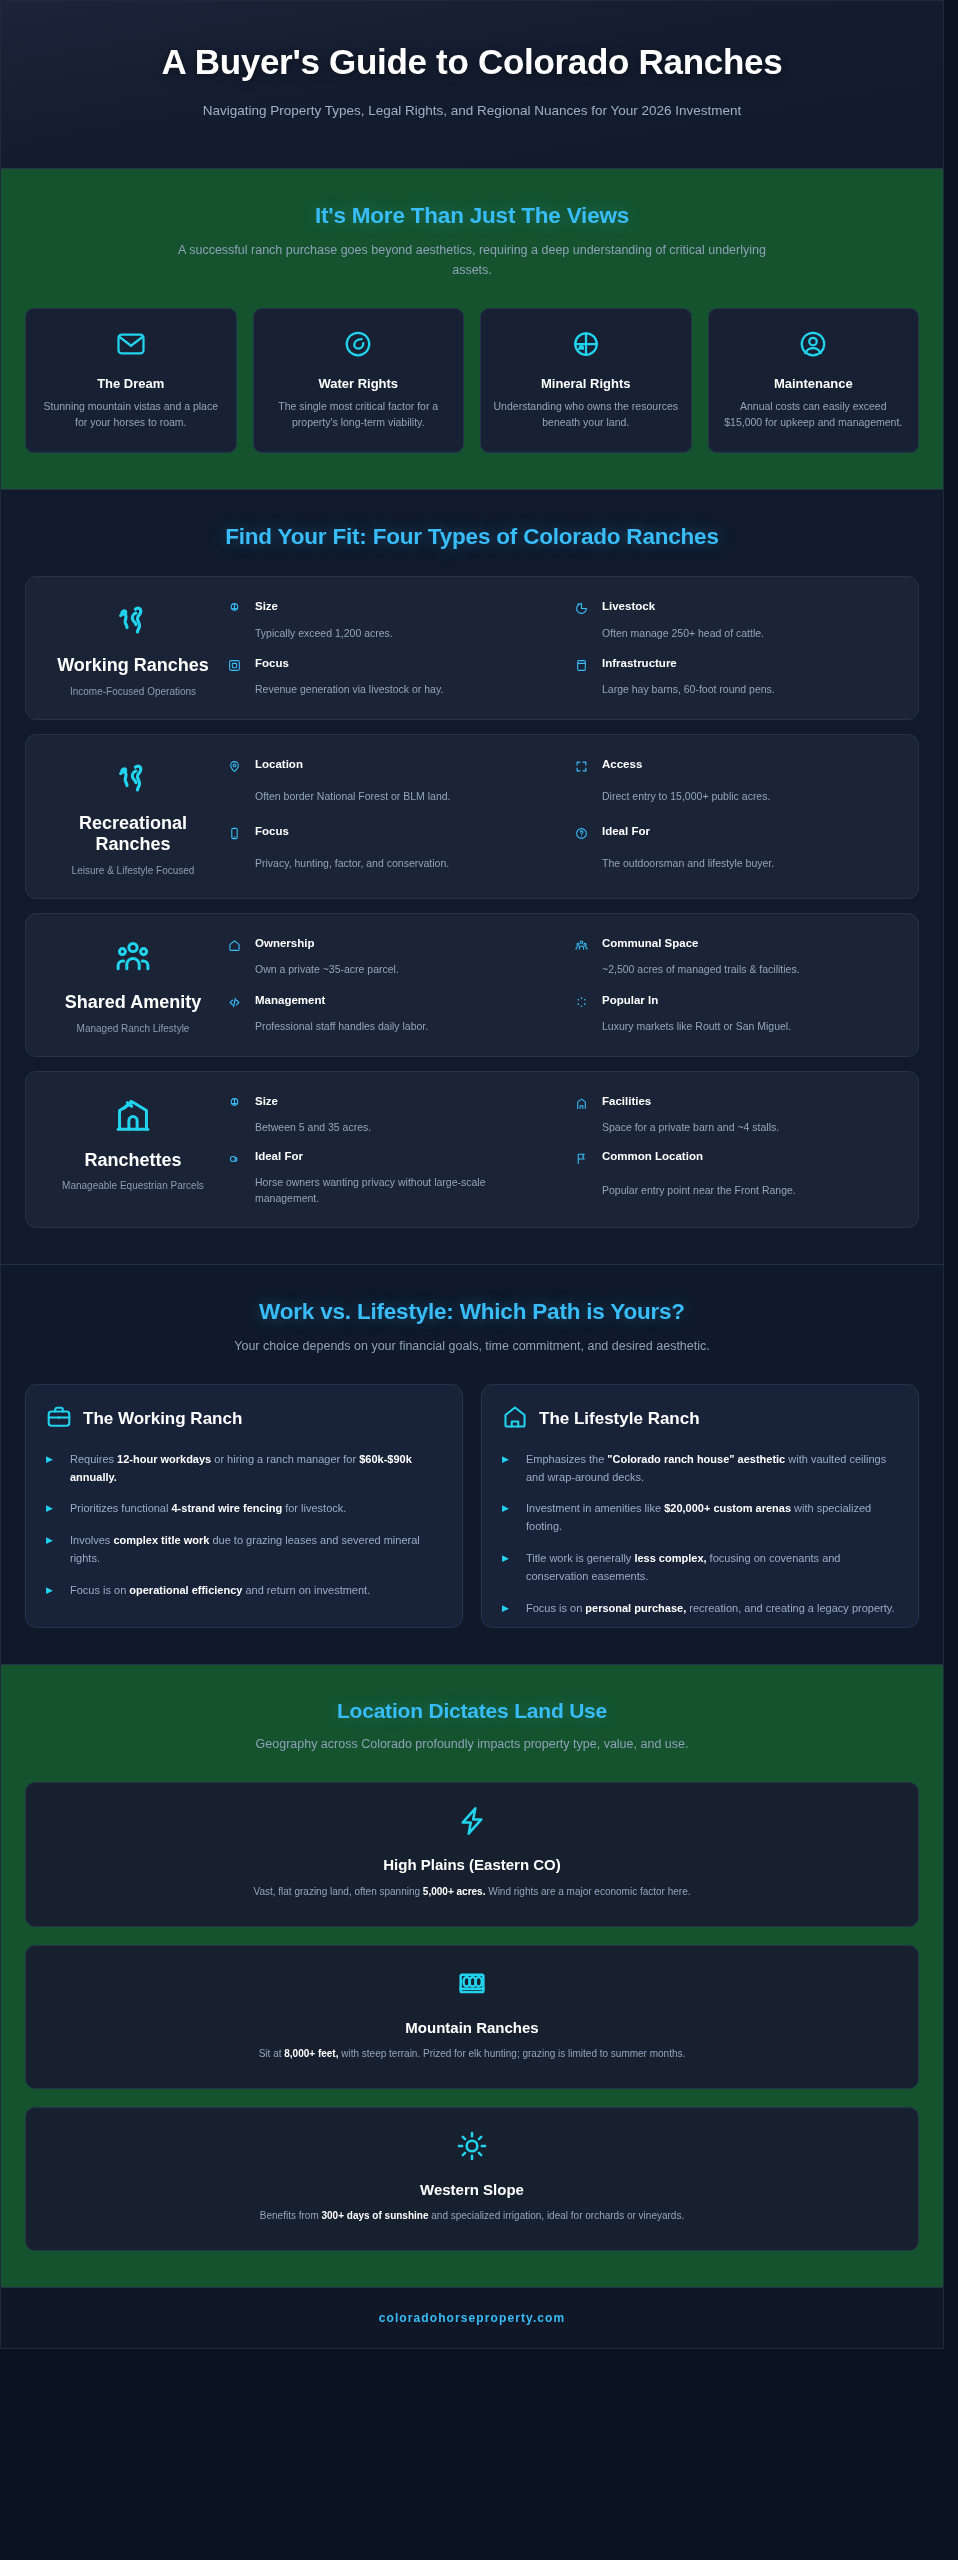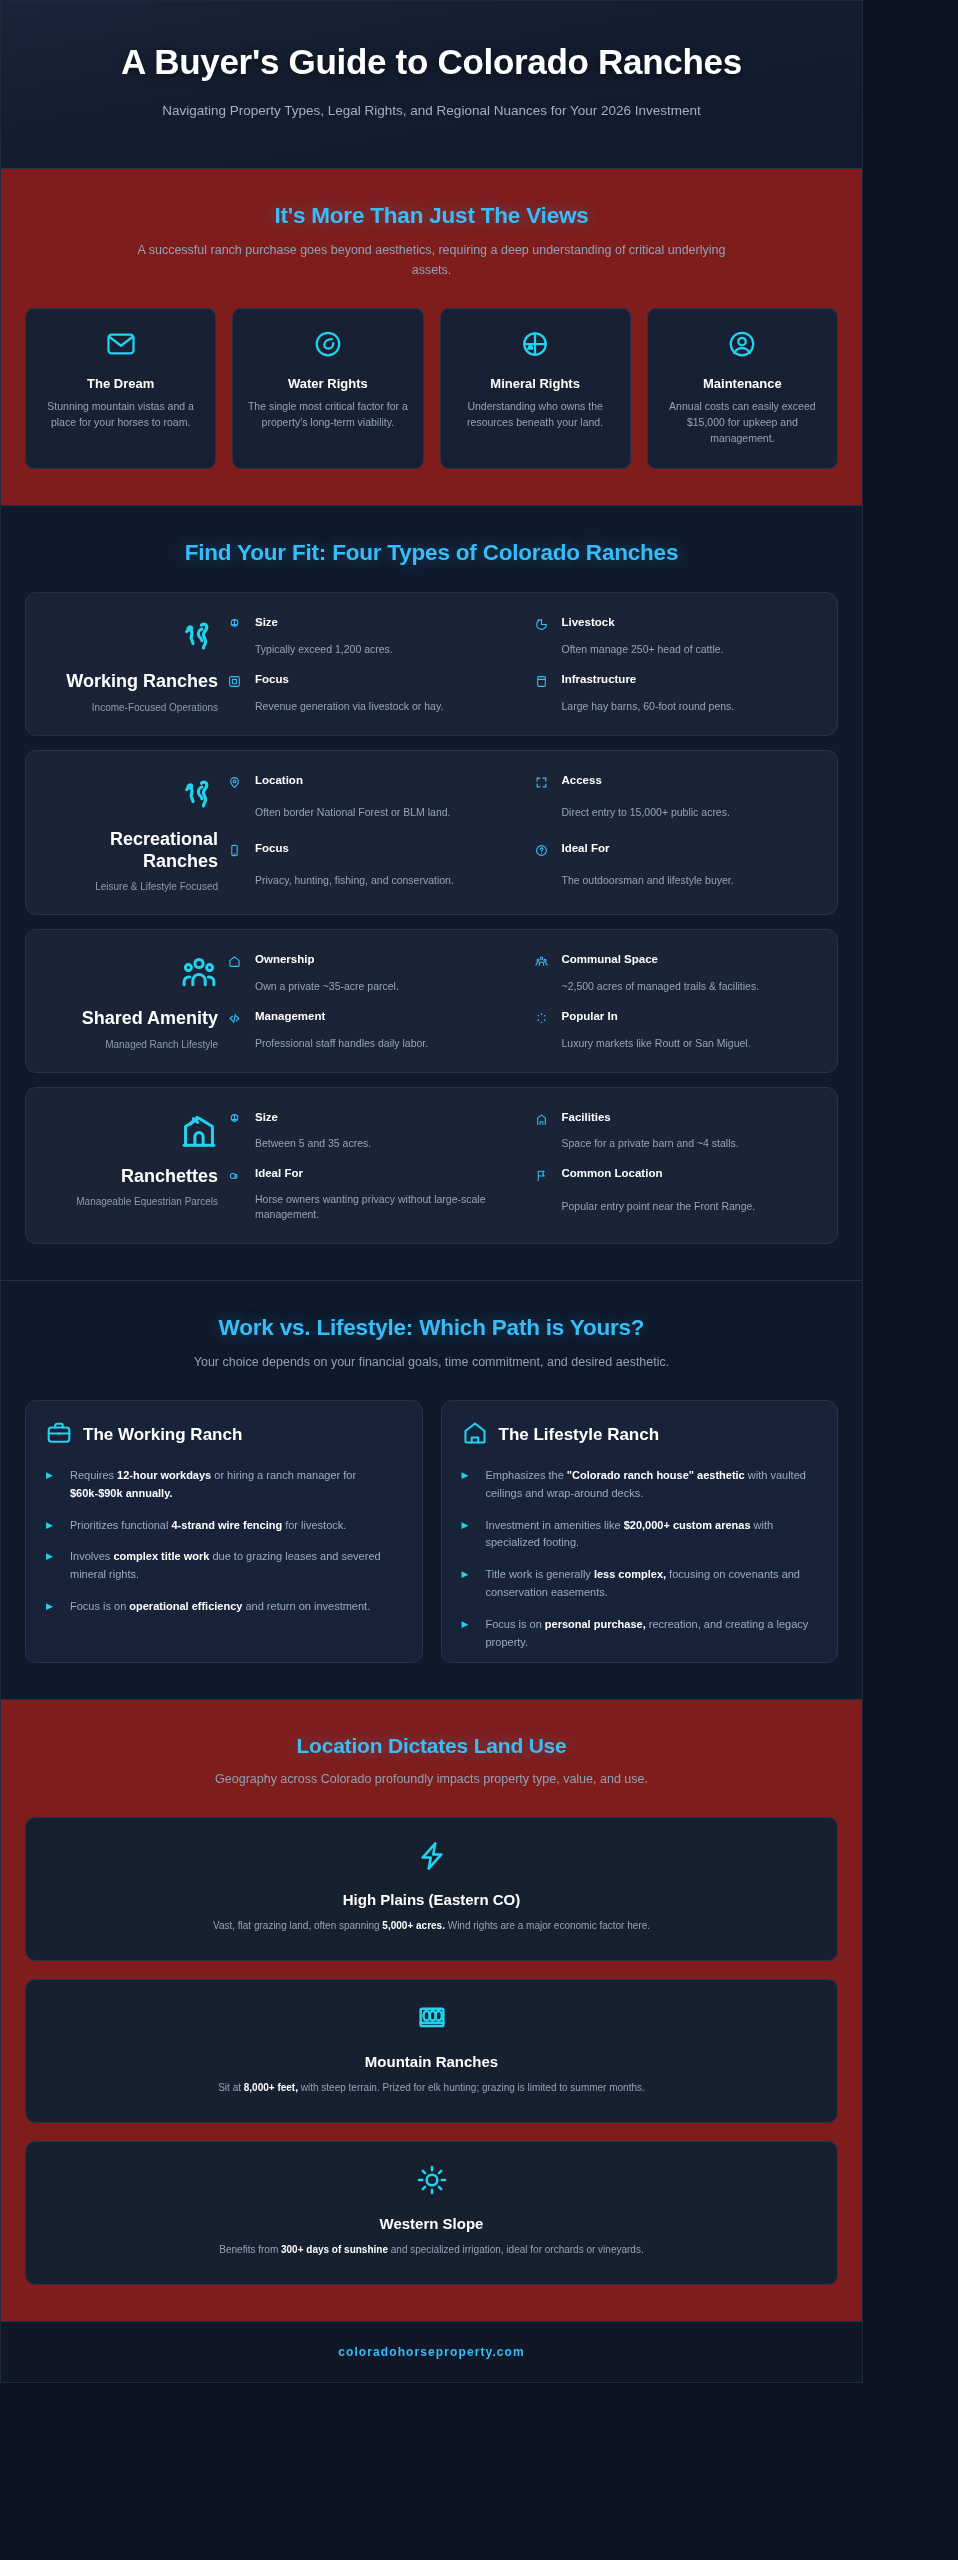--- a/index.html
+++ b/index.html
@@ -6,22 +6,22 @@
 
   body {
     width: 958px;
     background: #0b1220;
     font-family: "Liberation Sans", sans-serif;
     color: #e8edf5;
     -webkit-font-smoothing: antialiased;
   }
 
   .page {
-    width: 863px;
-    background: #7f1d1d;
+    width: 944px;
+    background: #14532d;
     border: 1px solid #1e293b;
     overflow: hidden;
   }
 
   
   .hero {
     background: linear-gradient(170deg, #1b2438 0%, #141d30 45%, #111a2b 100%);
     padding: 40px 60px 46px 60px;
     text-align: center;
     border-bottom: 1px solid #263449;
@@ -102,21 +102,21 @@
   .types { margin-top: 26px; display: flex; flex-direction: column; gap: 14px; }
   .type-card {
     background: #1a2436;
     border: 1px solid #26334a;
     border-radius: 11px;
     padding: 18px 22px 20px 22px;
     display: grid;
     grid-template-columns: 170px 1fr;
     gap: 10px;
   }
-  .type-left { text-align: right; padding-top: 6px; }
+  .type-left { text-align: center; padding-top: 6px; }
   .type-left .ico { color: #22d3ee; display: block; margin: 0 auto 12px auto; }
   .type-left h3 {
     font-size: 18px;
     font-weight: 700;
     color: #ffffff;
     line-height: 1.2;
   }
   .type-left .tag {
     margin-top: 8px;
     font-size: 10px;
@@ -374,21 +374,21 @@
                 </svg></span>
             <span class="ft">Access</span>
             <span class="fd">Direct entry to 15,000+ public acres.</span>
           </div>
           <div class="fact">
             <span class="fi"><svg width="13" height="13" viewBox="0 0 24 24" fill="none" stroke="currentColor" stroke-width="2" stroke-linecap="round">
                   <rect x="7" y="2.5" width="10" height="19" rx="2.5"></rect>
                   <path d="M11 18.6h2"></path>
                 </svg></span>
             <span class="ft">Focus</span>
-            <span class="fd">Privacy, hunting, fishing, and conservation.</span>
+            <span class="fd">Privacy, hunting, factor, and conservation.</span>
           </div>
           <div class="fact">
             <span class="fi"><svg width="13" height="13" viewBox="0 0 24 24" fill="none" stroke="currentColor" stroke-width="2" stroke-linecap="round">
                   <circle cx="12" cy="12" r="9"></circle>
                   <path d="M9.8 9.4a2.4 2.4 0 1 1 3.1 2.4c-.7.3-.9.8-.9 1.5"></path>
                   <path d="M12 16.8h.01"></path>
                 </svg></span>
             <span class="ft">Ideal For</span>
             <span class="fd">The outdoorsman and lifestyle buyer.</span>
           </div>

